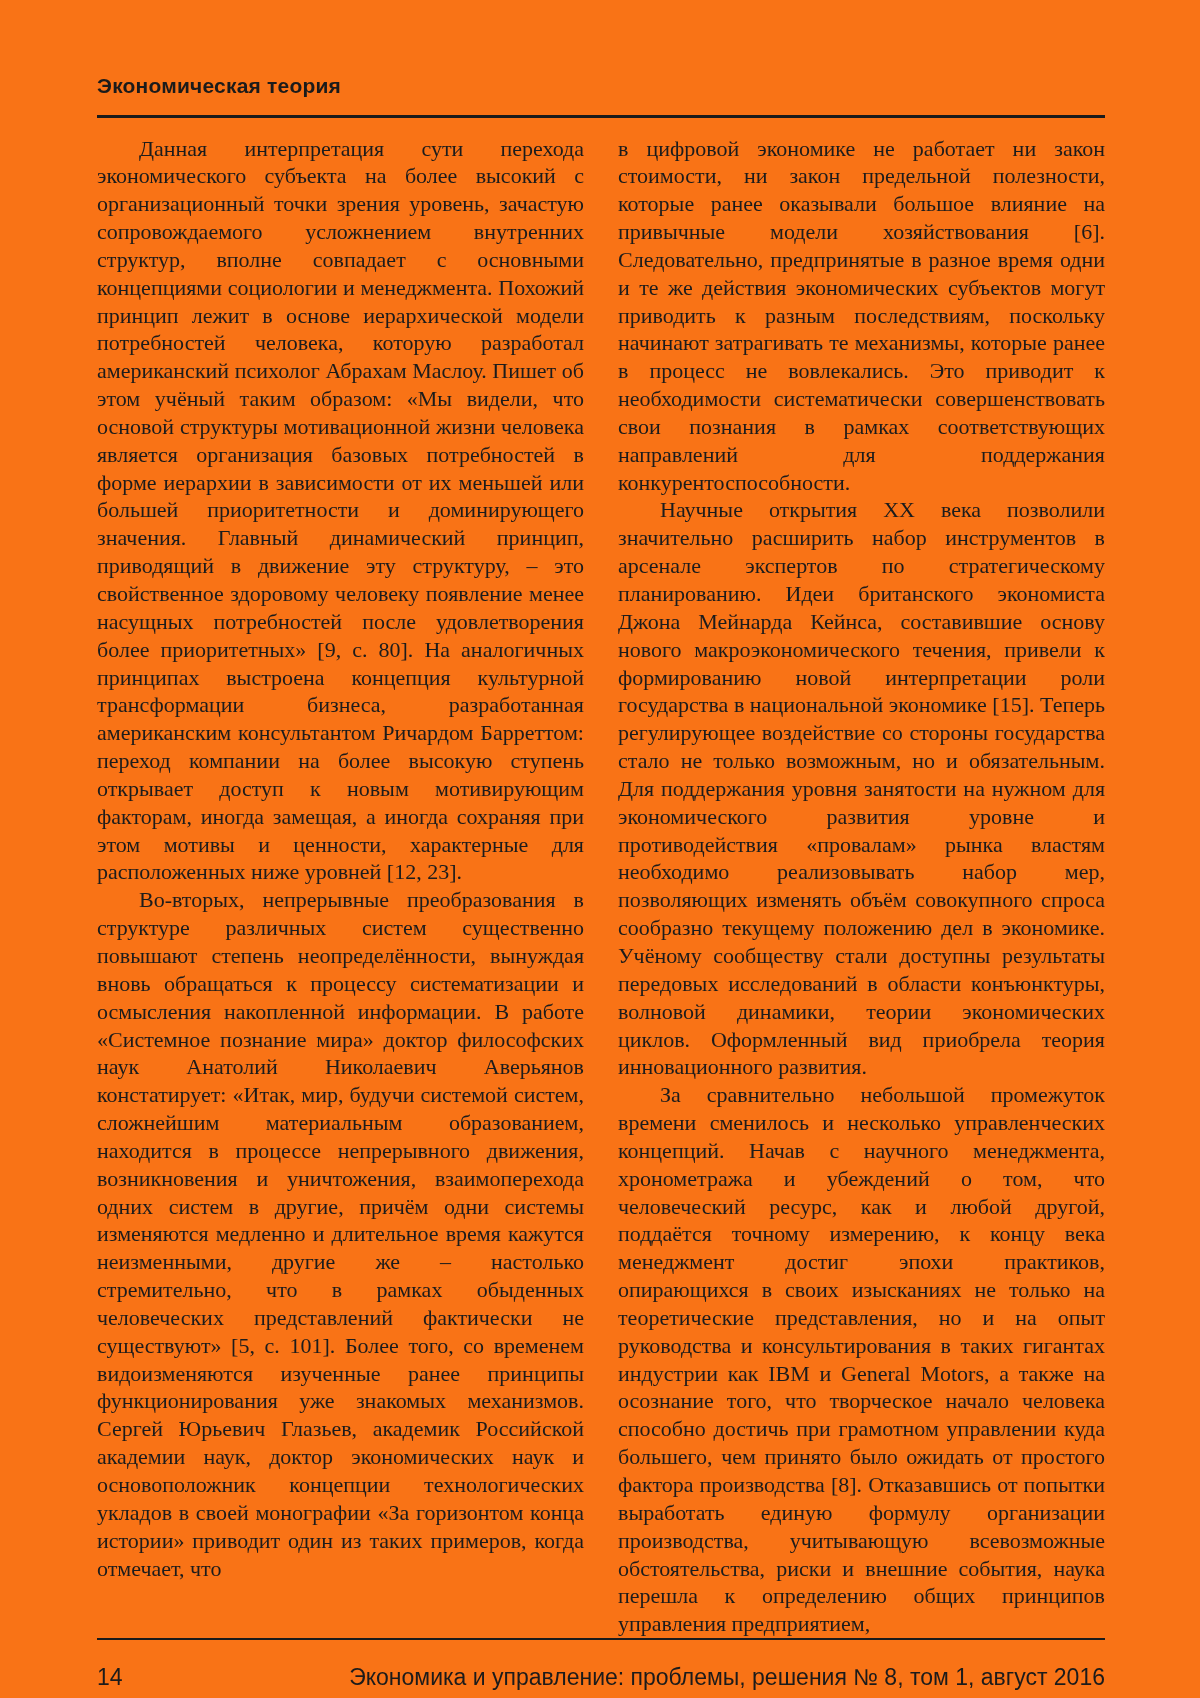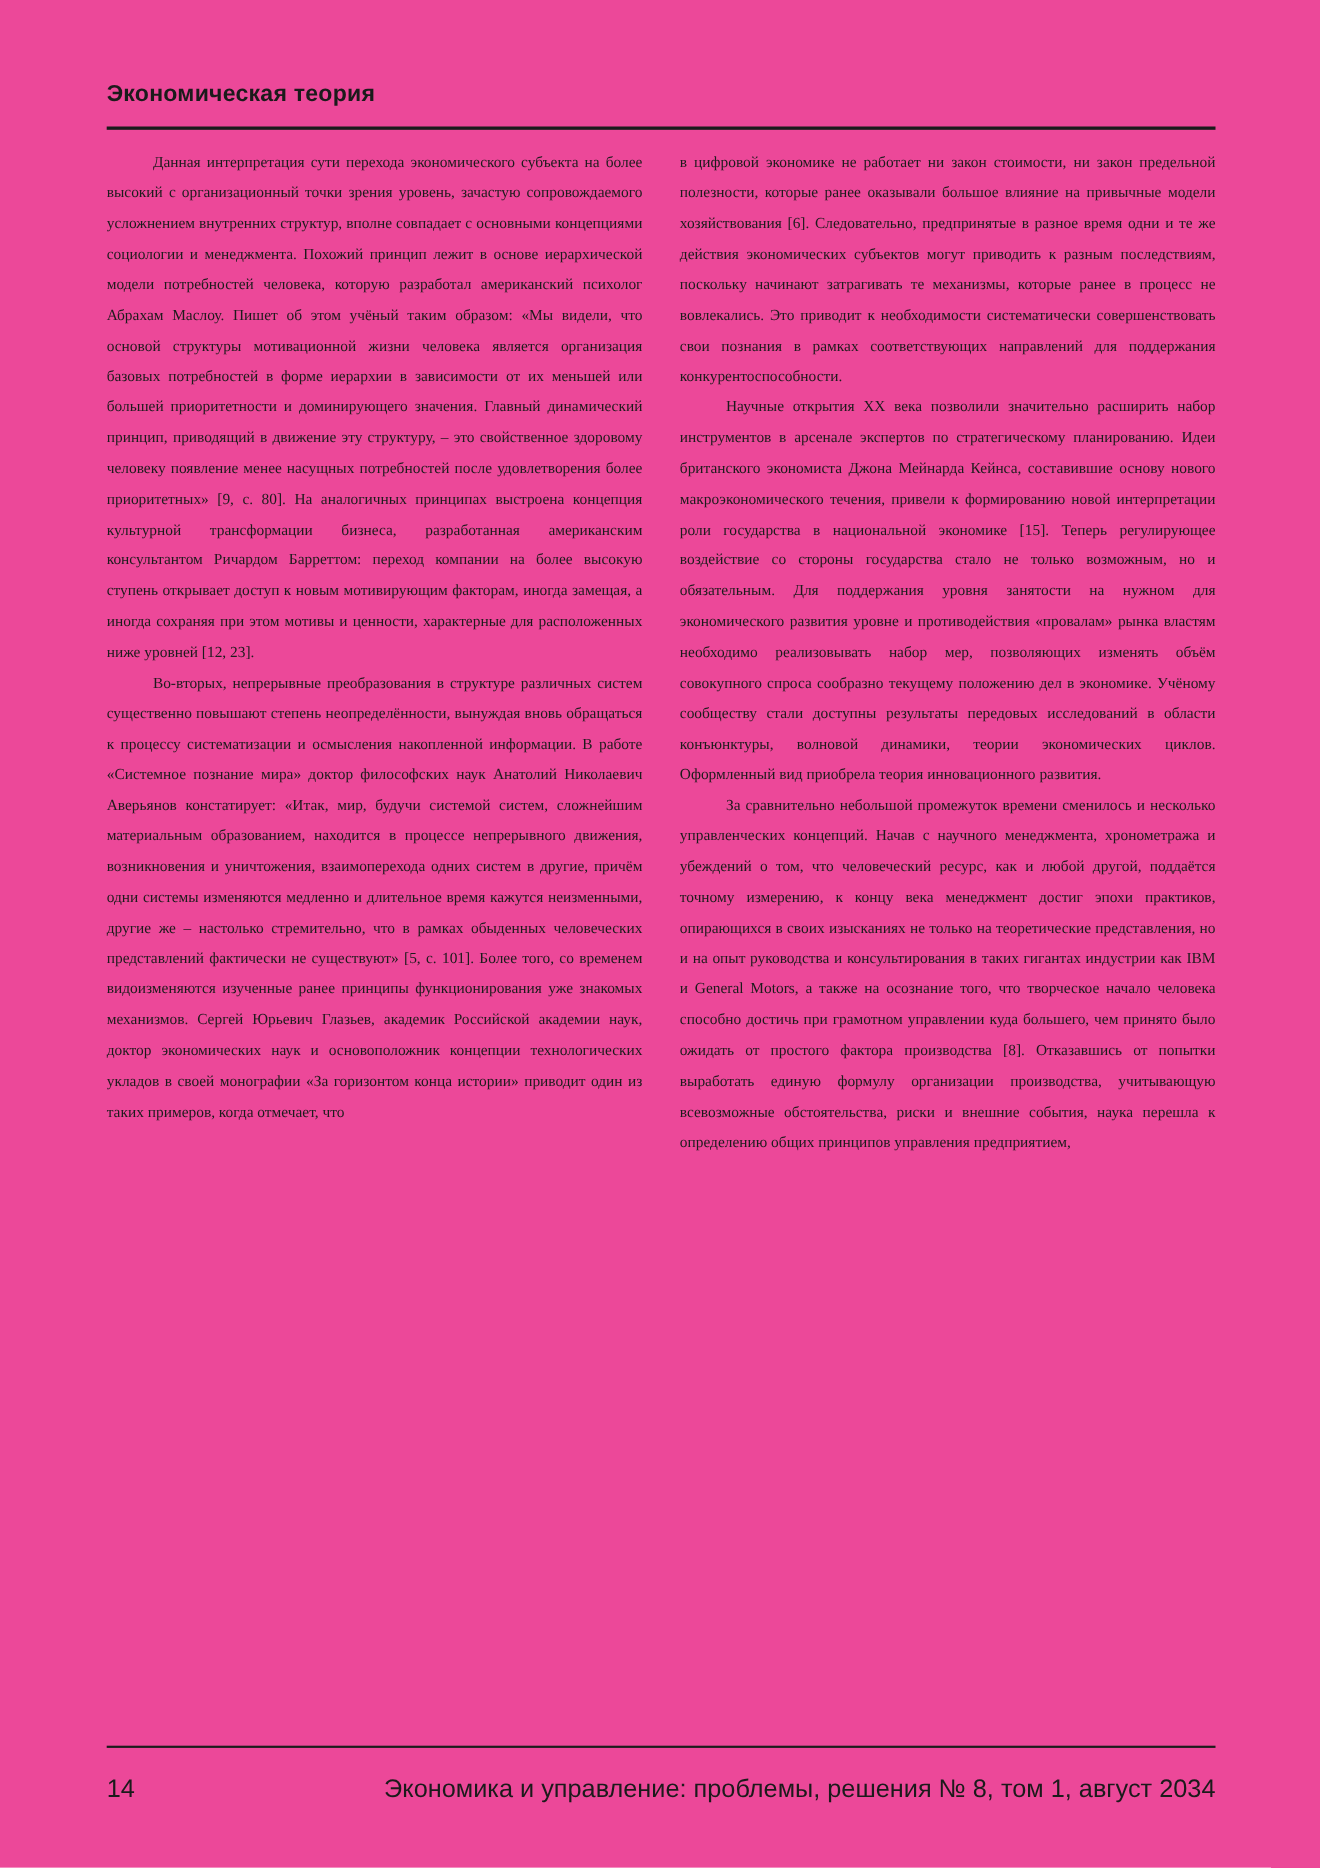--- a/index.html
+++ b/index.html
@@ -5,21 +5,21 @@
   html, body {
     margin: 0;
     padding: 0;
     background: #ffffff;
   }
   .page {
     position: relative;
     width: 1200px;
     height: 1698px;
     margin: 0 auto;
-    background: #ec4899;
+    background: #f97316;
     box-sizing: border-box;
     padding: 74px 95px 0 97px;
     display: flex;
     flex-direction: column;
     overflow: hidden;
   }
   
   .page-header h1 {
     margin: 0;
     font-family: "Liberation Sans", sans-serif;
@@ -34,21 +34,21 @@
     height: 2.5px;
     background: #1b1b1b;
   }
   
   .content {
     flex: 1;
     display: flex;
     gap: 34px;
     margin-top: 17px;
     font-family: "Liberation Serif", "DejaVu Serif", serif;
-    font-size: 14px;
+    font-size: 22px;
     line-height: 27.85px;
     color: #1c1c1c;
   }
   .col {
     flex: 1 1 0;
     min-width: 0;
     text-align: justify;
     hyphens: auto;
     -webkit-hyphens: auto;
   }
@@ -110,17 +110,17 @@
       <p class="indent">Научные открытия XX века позволили значительно расширить набор инструментов в арсенале экспертов по стратегическому планированию. Идеи британского экономиста Джона Мейнарда Кейнса, составившие основу нового макроэкономического течения, привели к формированию новой интерпретации роли государства в национальной экономике [15]. Теперь регулирующее воздействие со стороны государства стало не только возможным, но и обязательным. Для поддержания уровня занятости на нужном для экономического развития уровне и противодействия «провалам» рынка властям необходимо реализовывать набор мер, позволяющих изменять объём совокупного спроса сообразно текущему положению дел в экономике. Учёному сообществу стали доступны результаты передовых исследований в области конъюнктуры, волновой динамики, теории экономических циклов. Оформленный вид приобрела теория инновационного развития.</p>
       <p class="indent">За сравнительно небольшой промежуток времени сменилось и несколько управленческих концепций. Начав с научного менеджмента, хронометража и убеждений о том, что человеческий ресурс, как и любой другой, поддаётся точному измерению, к концу века менеджмент достиг эпохи практиков, опирающихся в своих изысканиях не только на теоретические представления, но и на опыт руководства и консультирования в таких гигантах индустрии как IBM и General Motors, а также на осознание того, что творческое начало человека способно достичь при грамотном управлении куда большего, чем принято было ожидать от простого фактора производства [8]. Отказавшись от попытки выработать единую формулу организации производства, учитывающую всевозможные обстоятельства, риски и внешние события, наука перешла к определению общих принципов управления предприятием,</p>
     </section>
 
   </main>
 
   <footer class="page-footer">
     <div class="footer-rule"></div>
     <div class="footer-row">
       <span class="page-number">14</span>
-      <span class="journal-line">Экономика и управление: проблемы, решения № 8, том 1, август 2034</span>
+      <span class="journal-line">Экономика и управление: проблемы, решения № 8, том 1, август 2016</span>
     </div>
   </footer>
 
 </div>
 
 </body></html>

